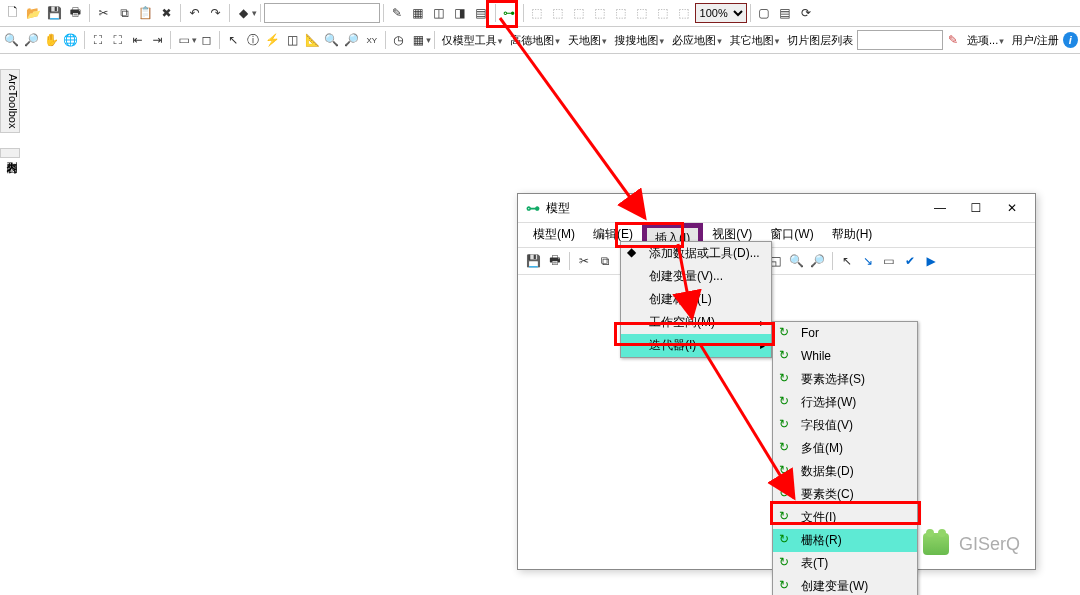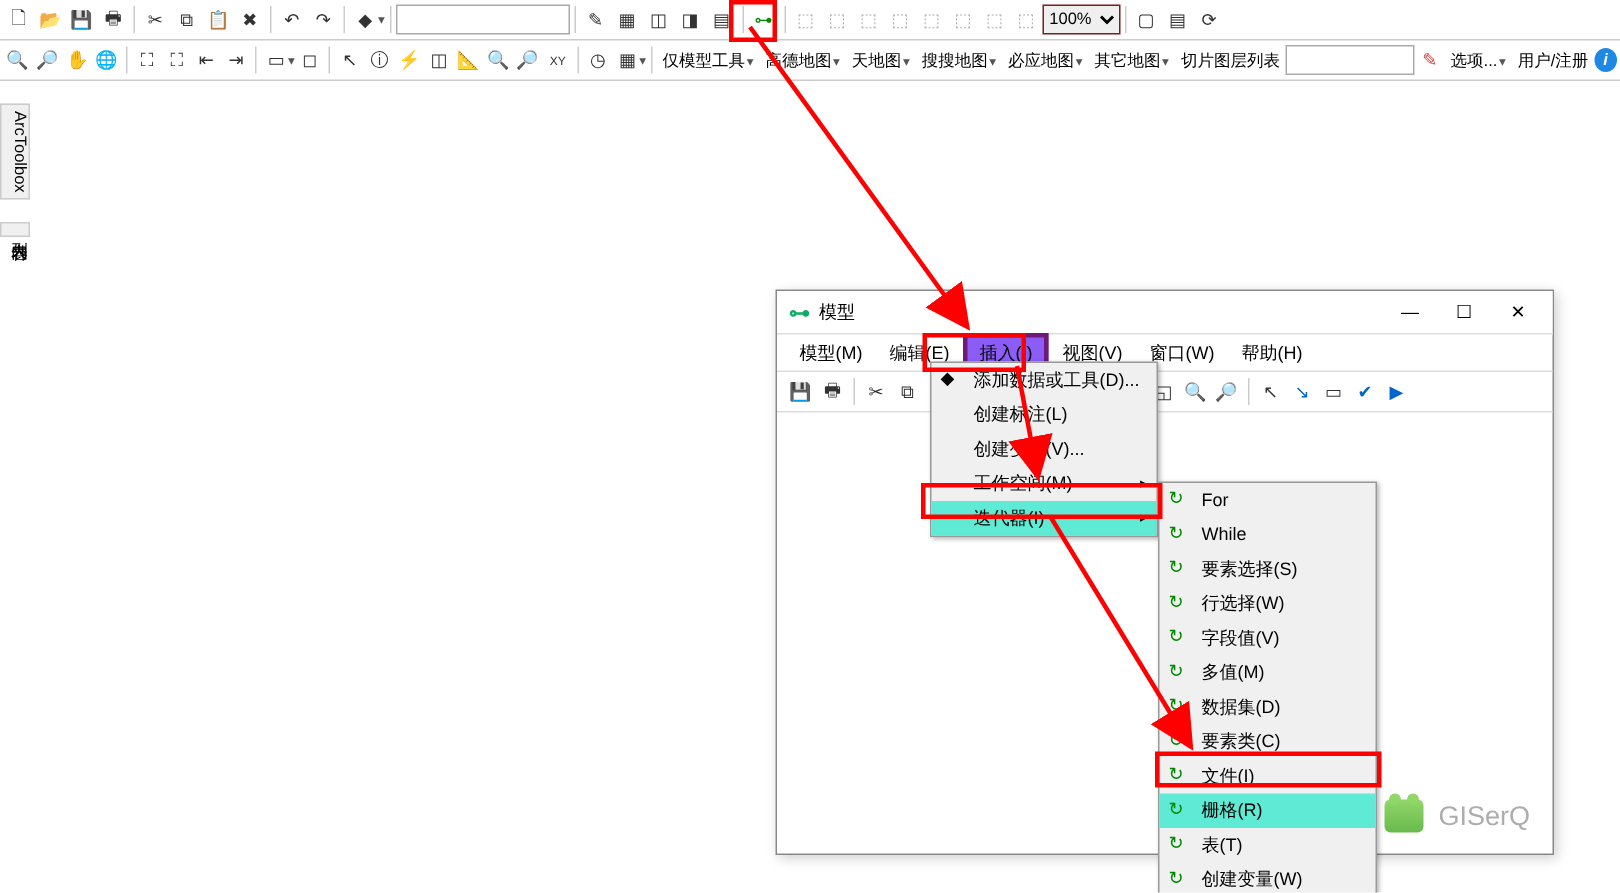--- a/index.html
+++ b/index.html
@@ -12,23 +12,23 @@
 .tb-text{font-size:11px;color:#000;padding:0 4px;white-space:nowrap;cursor:pointer}
 .drop{font-size:9px;color:#555;margin-left:-2px}
 .hl{border:3px solid #ff0000;position:absolute;z-index:50}
 .side-tab{position:absolute;left:0;top:69px;width:18px;background:#f0f0f0;border:1px solid #ccc;writing-mode:vertical-rl;text-orientation:mixed;font-size:11px;padding:4px 0;text-align:center;color:#000}
 .dialog{position:absolute;left:517px;top:193px;width:517px;height:375px;background:#fff;border:1px solid #888;box-shadow:2px 2px 8px rgba(0,0,0,0.2);z-index:20}
 .titlebar{height:28px;display:flex;align-items:center;justify-content:space-between;padding:0 8px;background:#fff;border-bottom:1px solid #ddd}
 .titlebar .t-left{display:flex;align-items:center;gap:6px}
 .titlebar .mb-icon{font-size:14px;color:#1a6;font-weight:bold}
 .t-btns{display:flex;gap:6px}
 .t-btns div{width:30px;height:24px;display:flex;align-items:center;justify-content:center;font-size:12px;cursor:pointer;font-family:Arial}
-.menubar{display:flex;height:24px;align-items:center;border-bottom:1px solid #ddd;padding-left:6px}
+.menubar{display:flex;height:24px;border-bottom:1px solid #ddd;padding-left:6px}
 .menubar .mi{padding:3px 9px;cursor:pointer;font-size:12px}
-.mi.active{background:#8b5cf6;border:3px solid #701a75;padding:2px 8px}
+.mi.active{background:#e5e5e5;border:5px solid #701a75;padding:2px 8px}
 .dialog .dtoolbar{display:flex;align-items:center;height:26px;border-bottom:1px solid #ddd;padding:0 6px;gap:1px}
 .dtb{width:20px;height:20px;display:flex;align-items:center;justify-content:center;font-size:12px;color:#333;cursor:pointer}
 .dropdown{position:absolute;background:#f0f0f0;border:1px solid #999;box-shadow:1px 1px 3px rgba(0,0,0,0.3);z-index:30;font-size:12px}
 .dd1{left:620px;top:241px;width:150px}
 .dd2{left:772px;top:321px;width:144px}
 .dd-item{padding:4px 20px 4px 28px;cursor:pointer;white-space:nowrap;position:relative;line-height:15px}
 .dd-item.hl-item{background:#5eead4}
 .dd-item .arrow{position:absolute;right:6px;top:4px;font-size:10px}
 .dd-item .ico{position:absolute;left:6px;top:3px;font-size:12px}
 .dd2 .dd-item .ico{color:#008800}
@@ -177,22 +177,22 @@
     <div class="dtb">↖</div>
     <div class="dtb" style="color:#06c">↘</div>
     <div class="dtb">▭</div>
     <div class="dtb" style="color:#06c">✔</div>
     <div class="dtb" style="color:#06c">▶</div>
   </div>
 </div>
 
 <div class="dropdown dd1">
   <div class="dd-item"><span class="ico">◆</span><span>添加数据或工具(D)...</span></div>
+  <div class="dd-item"><span>创建变量(V)...</span></div>
   <div class="dd-item"><span>创建标注(L)</span></div>
-  <div class="dd-item"><span>创建变量(V)...</span></div>
   <div class="dd-item"><span>工作空间(M)</span><span class="arrow">▸</span></div>
   <div class="dd-item hl-item"><span>迭代器(I)</span><span class="arrow">▸</span></div>
 </div>
 
 <div class="dropdown dd2">
   <div class="dd-item"><span class="ico">↻</span><span>For</span></div>
   <div class="dd-item"><span class="ico">↻</span><span>While</span></div>
   <div class="dd-item"><span class="ico">↻</span><span>要素选择(S)</span></div>
   <div class="dd-item"><span class="ico">↻</span><span>行选择(W)</span></div>
   <div class="dd-item"><span class="ico">↻</span><span>字段值(V)</span></div>

